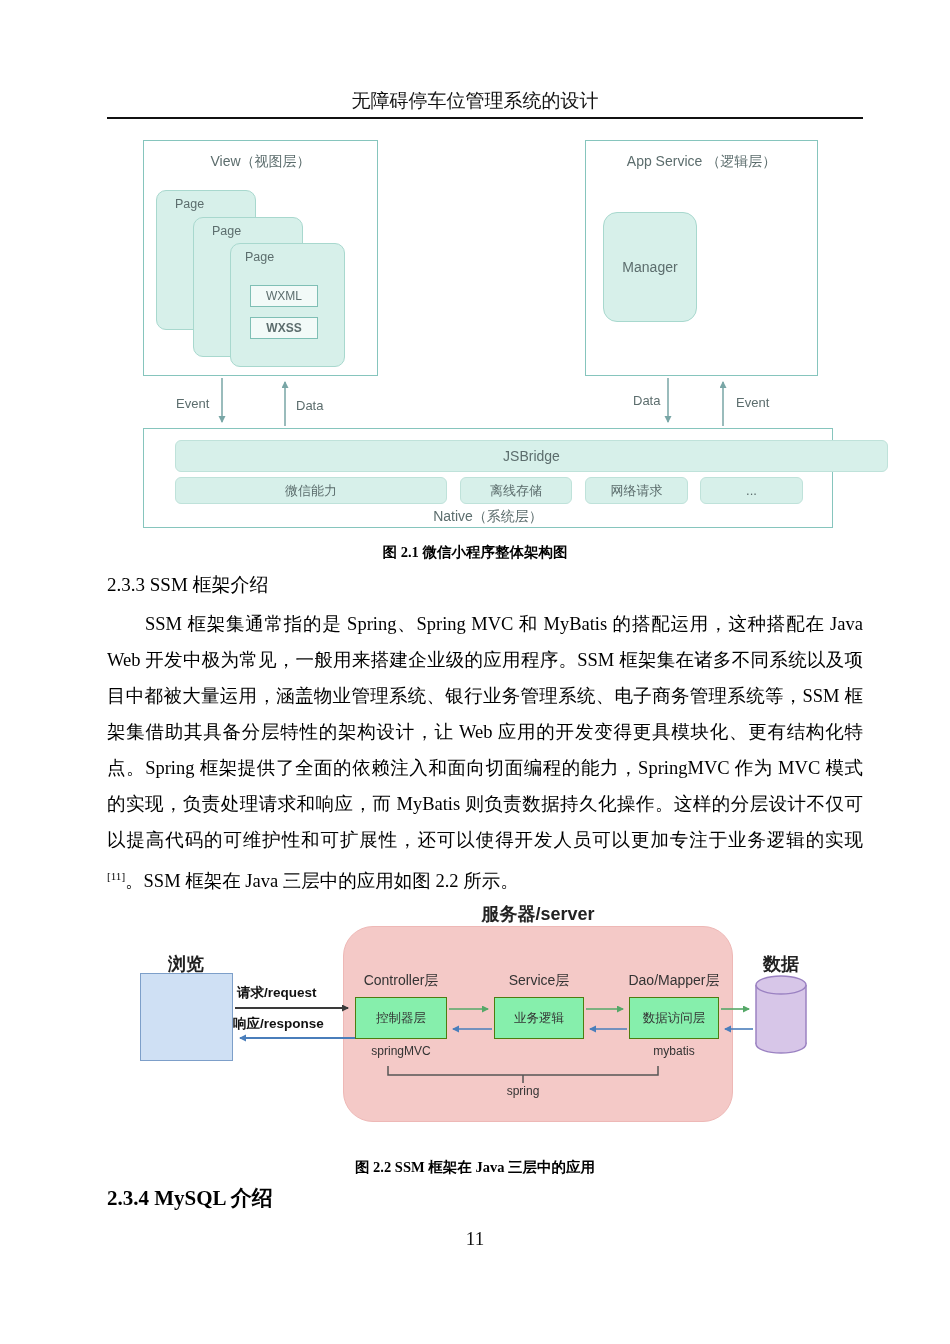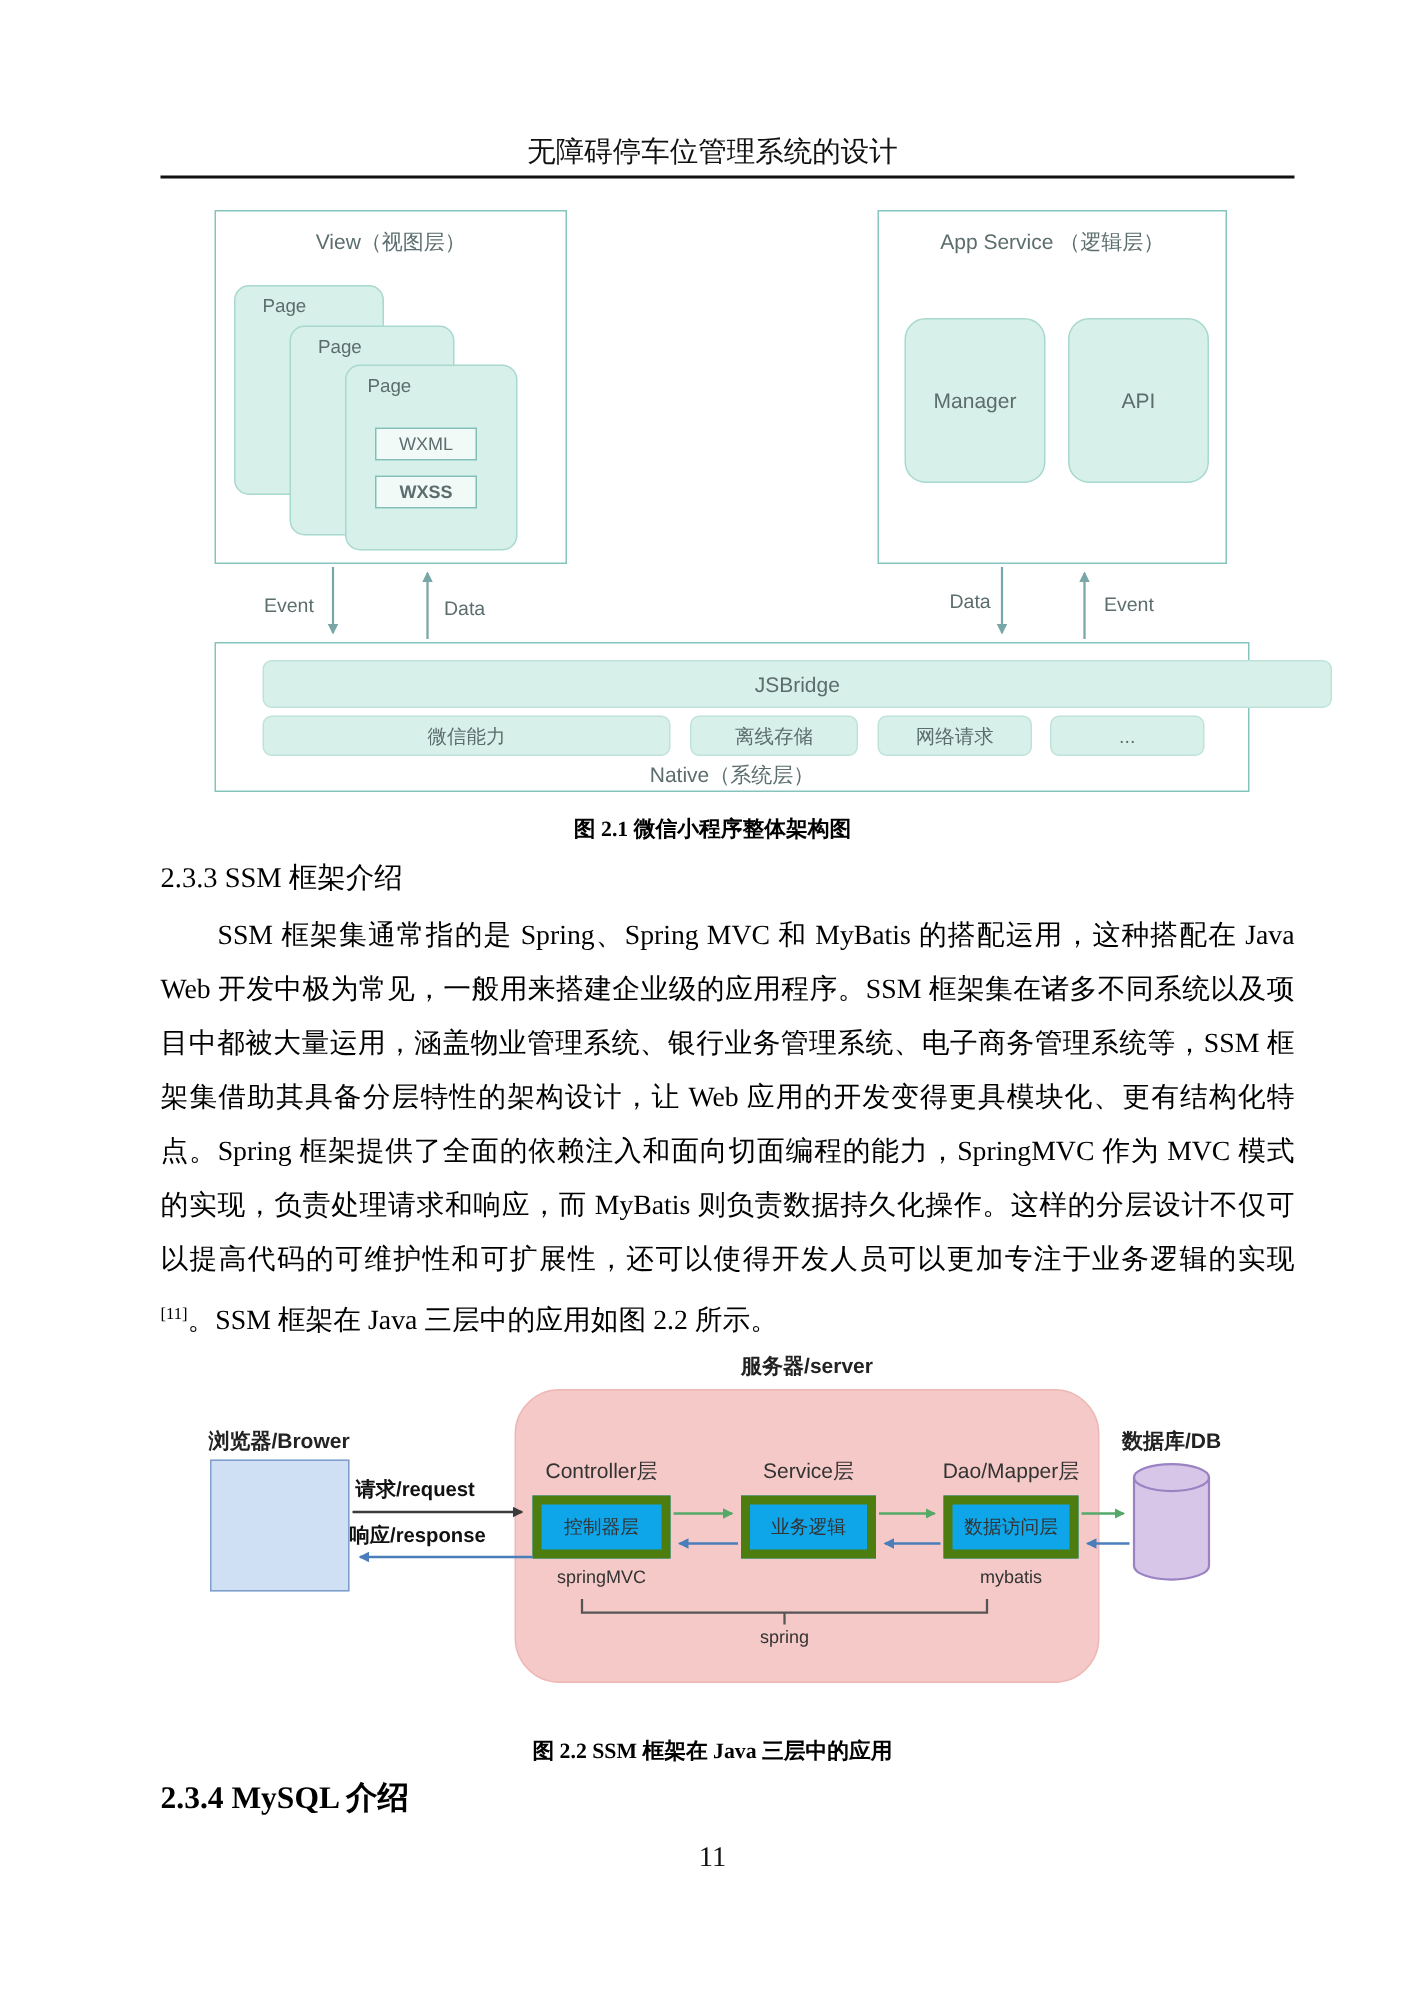--- a/index.html
+++ b/index.html
@@ -16,23 +16,23 @@
 
   
   .outline-box { position:absolute; border:1px solid #86c5bd; background:#fff; }
   .fig1-label { color:#5c6d6d; font-size:14px; }
   .mint { position:absolute; background:#d7f0ea; border:1px solid #a8d8ce; border-radius:10px; }
   .mint-bar { position:absolute; background:#d7f0ea; border:1px solid #bfe2da; border-radius:6px; color:#5c6d6d; }
   .inner-chip { position:absolute; background:#f2faf8; border:1px solid #7fbfb5; color:#5c6d6d; font-size:12px; }
   .page-tag { font-size:12.5px; color:#5c6d6d; padding:6px 0 0 18px; }
 
   
-  .fig2-head { font-size:14px; color:#222; font-weight:bold; }
+  .fig2-head { font-size:18px; color:#222; font-weight:bold; }
   .fig2-col  { font-size:14px; color:#333; }
-  .whitebox { position:absolute; background:#0ea5e9; border:6px solid #4d7c0f; color:#333; font-size:12.5px; }
+  .whitebox { position:absolute; background:#86efac; border:1px solid #4d7c0f; color:#333; font-size:12.5px; }
   .arrowlabel { font-size:13.5px; font-weight:bold; color:#111; }
   .smalltag { font-size:12px; color:#333; }
 
   .caption { font-weight:bold; font-size:14.5px; color:#000; }
   .heading { font-size:19px; color:#000; }
   .para {
     font-size:18.5px; line-height:36px; text-align:justify;
     text-indent:38px; color:#000;
   }
   .para sup { font-size:0.6em; }
@@ -58,21 +58,20 @@
   <div class="mint page-tag" style="left:230px;top:103px;width:115px;height:124px;padding-left:14px;">
     <span>Page</span>
   </div>
   <div class="inner-chip flexc" style="left:250px;top:145px;width:68px;height:22px;">WXML</div>
   <div class="inner-chip flexc" style="left:250px;top:177px;width:68px;height:22px;font-weight:bold;">WXSS</div>
 
   <div class="outline-box" style="left:585px;top:0;width:233px;height:236px;">
     <div class="fig1-label center" style="margin-top:12px;">App Service （逻辑层）</div>
   </div>
   <div class="mint flexc fig1-label" style="left:603px;top:72px;width:94px;height:110px;border-radius:14px;">Manager</div>
-  <div class="mint flexc fig1-label" style="left:712px;top:72px;width:94px;height:110px;border-radius:14px;">API</div>
 
   <svg class="abs" style="left:0;top:236px;" width="950" height="52">
     <defs>
       <marker id="ah1" markerWidth="9" markerHeight="9" refX="6" refY="3.5" orient="auto" markerUnits="userSpaceOnUse">
         <path d="M0,0 L7,3.5 L0,7 Z" fill="#79a6a6"></path>
       </marker>
     </defs>
     <line x1="222" y1="2" x2="222" y2="46" stroke="#79a6a6" stroke-width="1.5" marker-end="url(#ah1)"></line>
     <line x1="285" y1="50" x2="285" y2="6" stroke="#79a6a6" stroke-width="1.5" marker-end="url(#ah1)"></line>
     <line x1="668" y1="2" x2="668" y2="46" stroke="#79a6a6" stroke-width="1.5" marker-end="url(#ah1)"></line>

